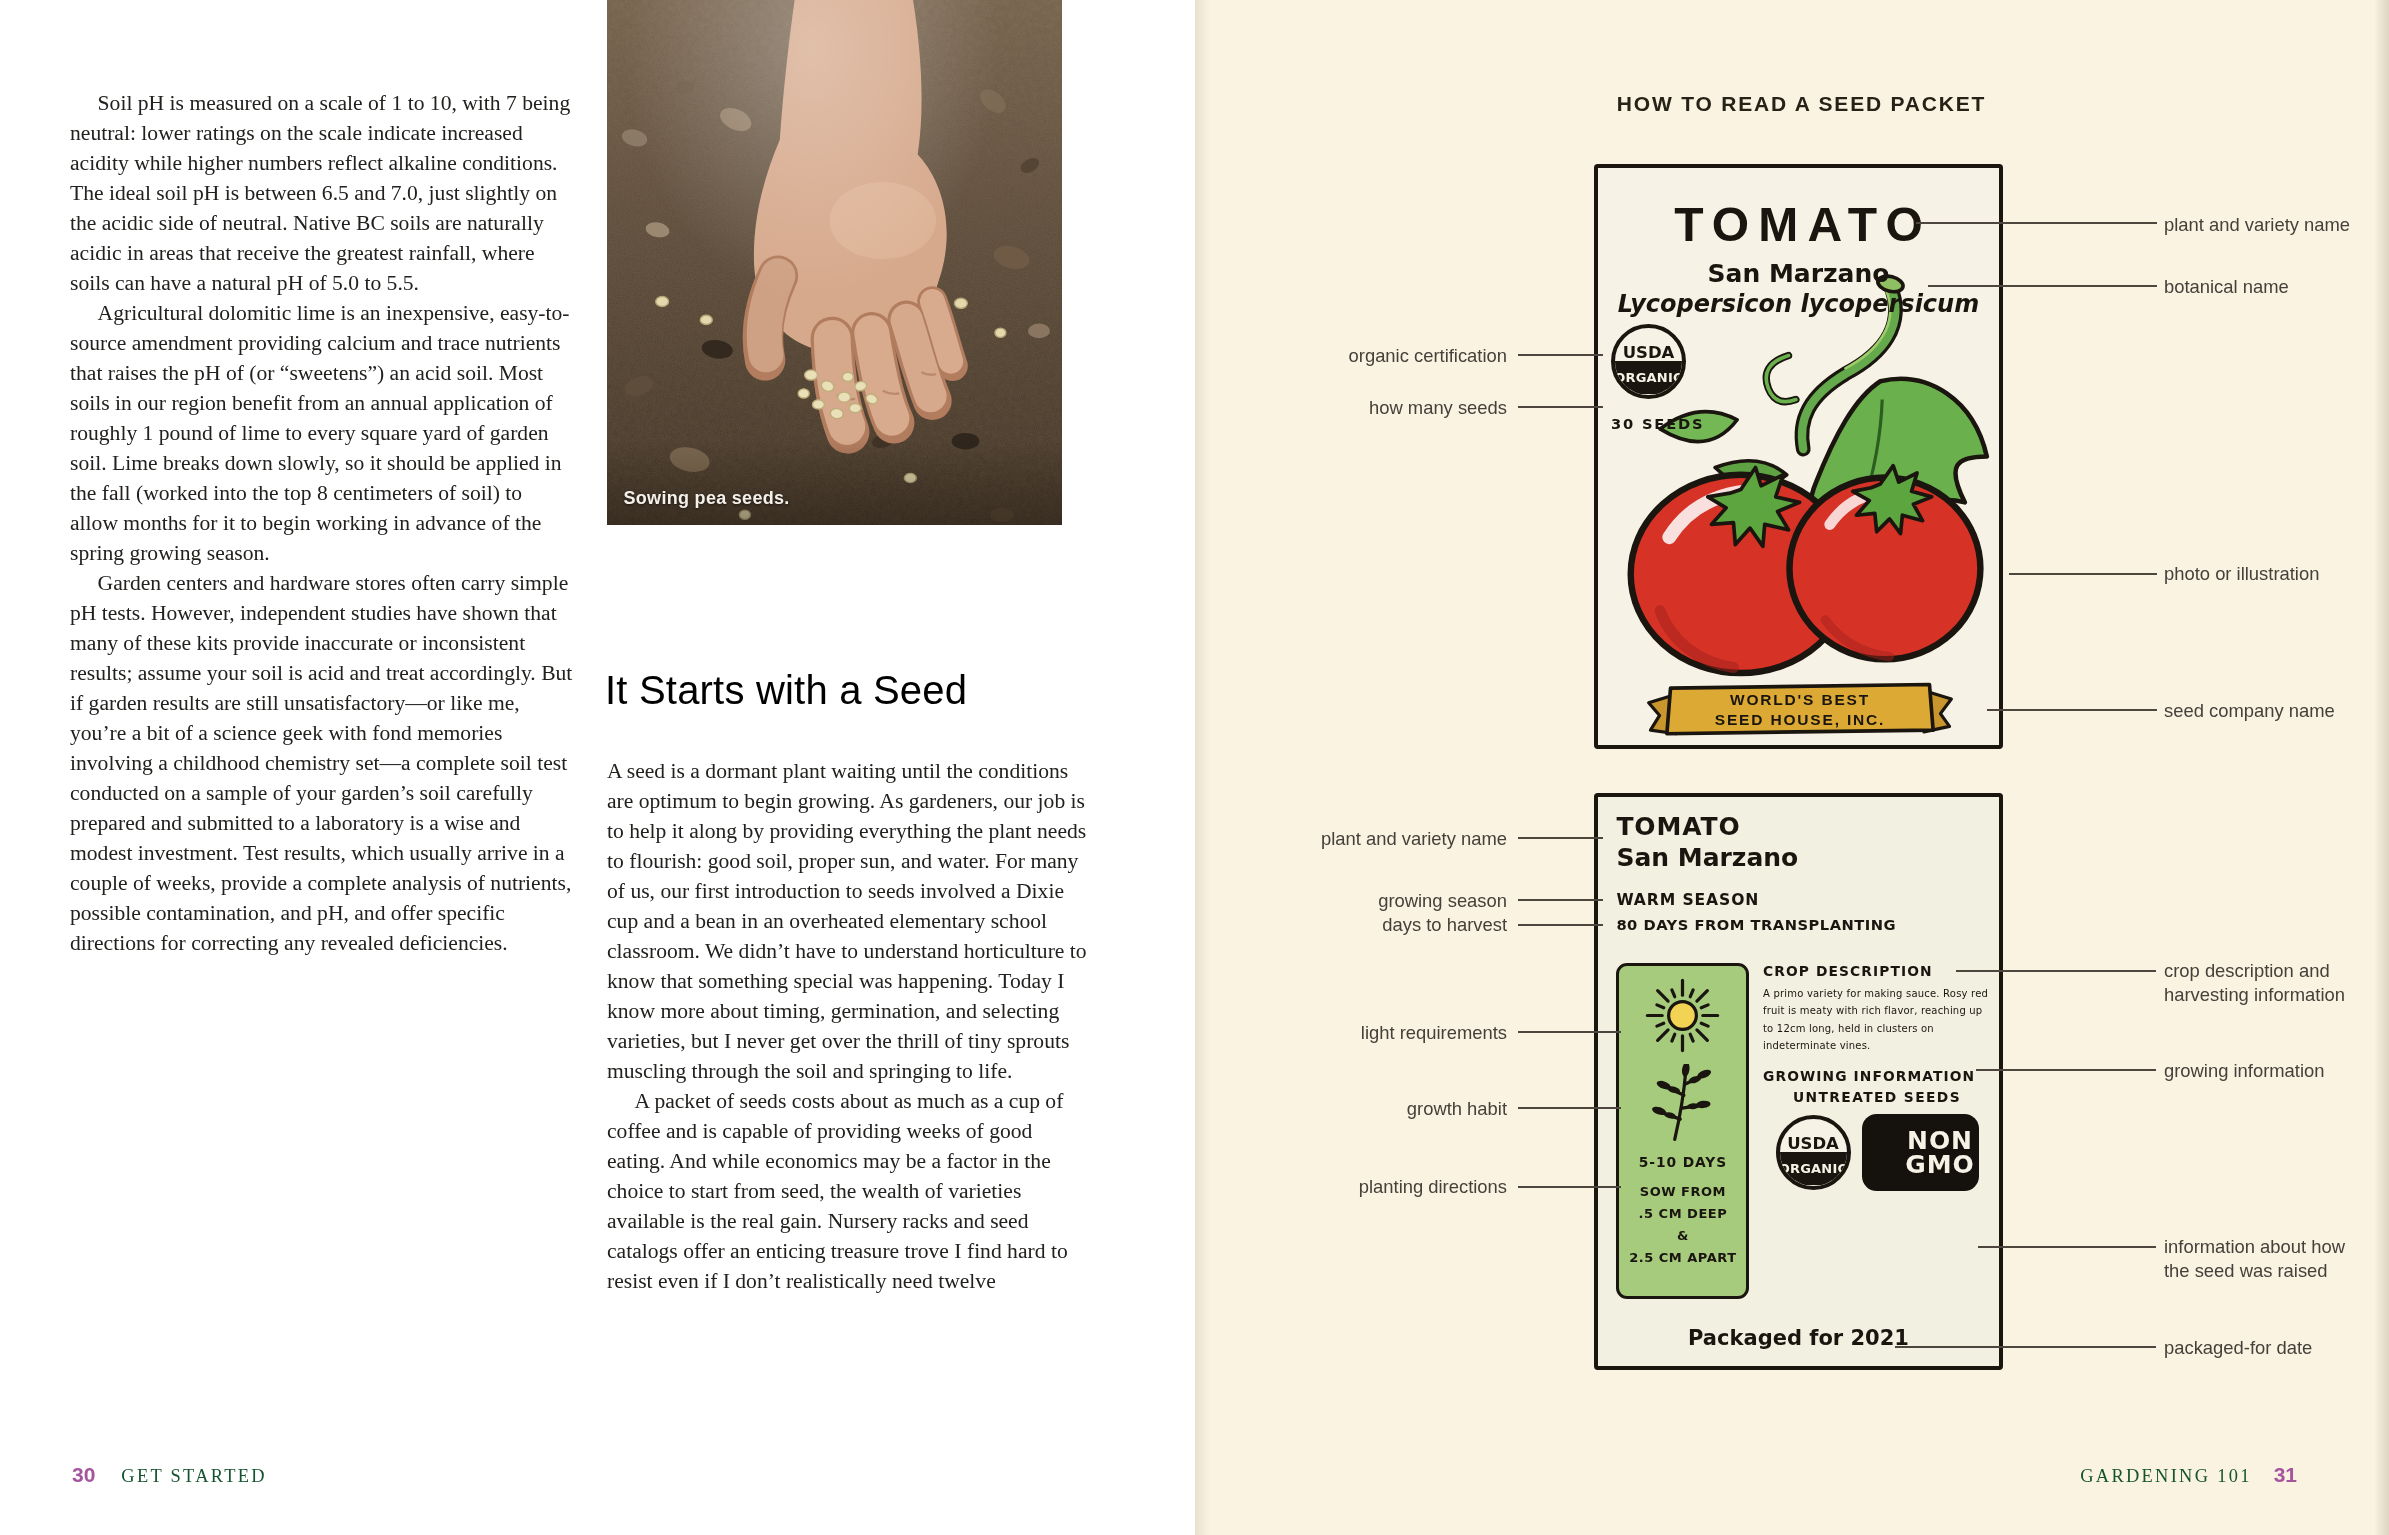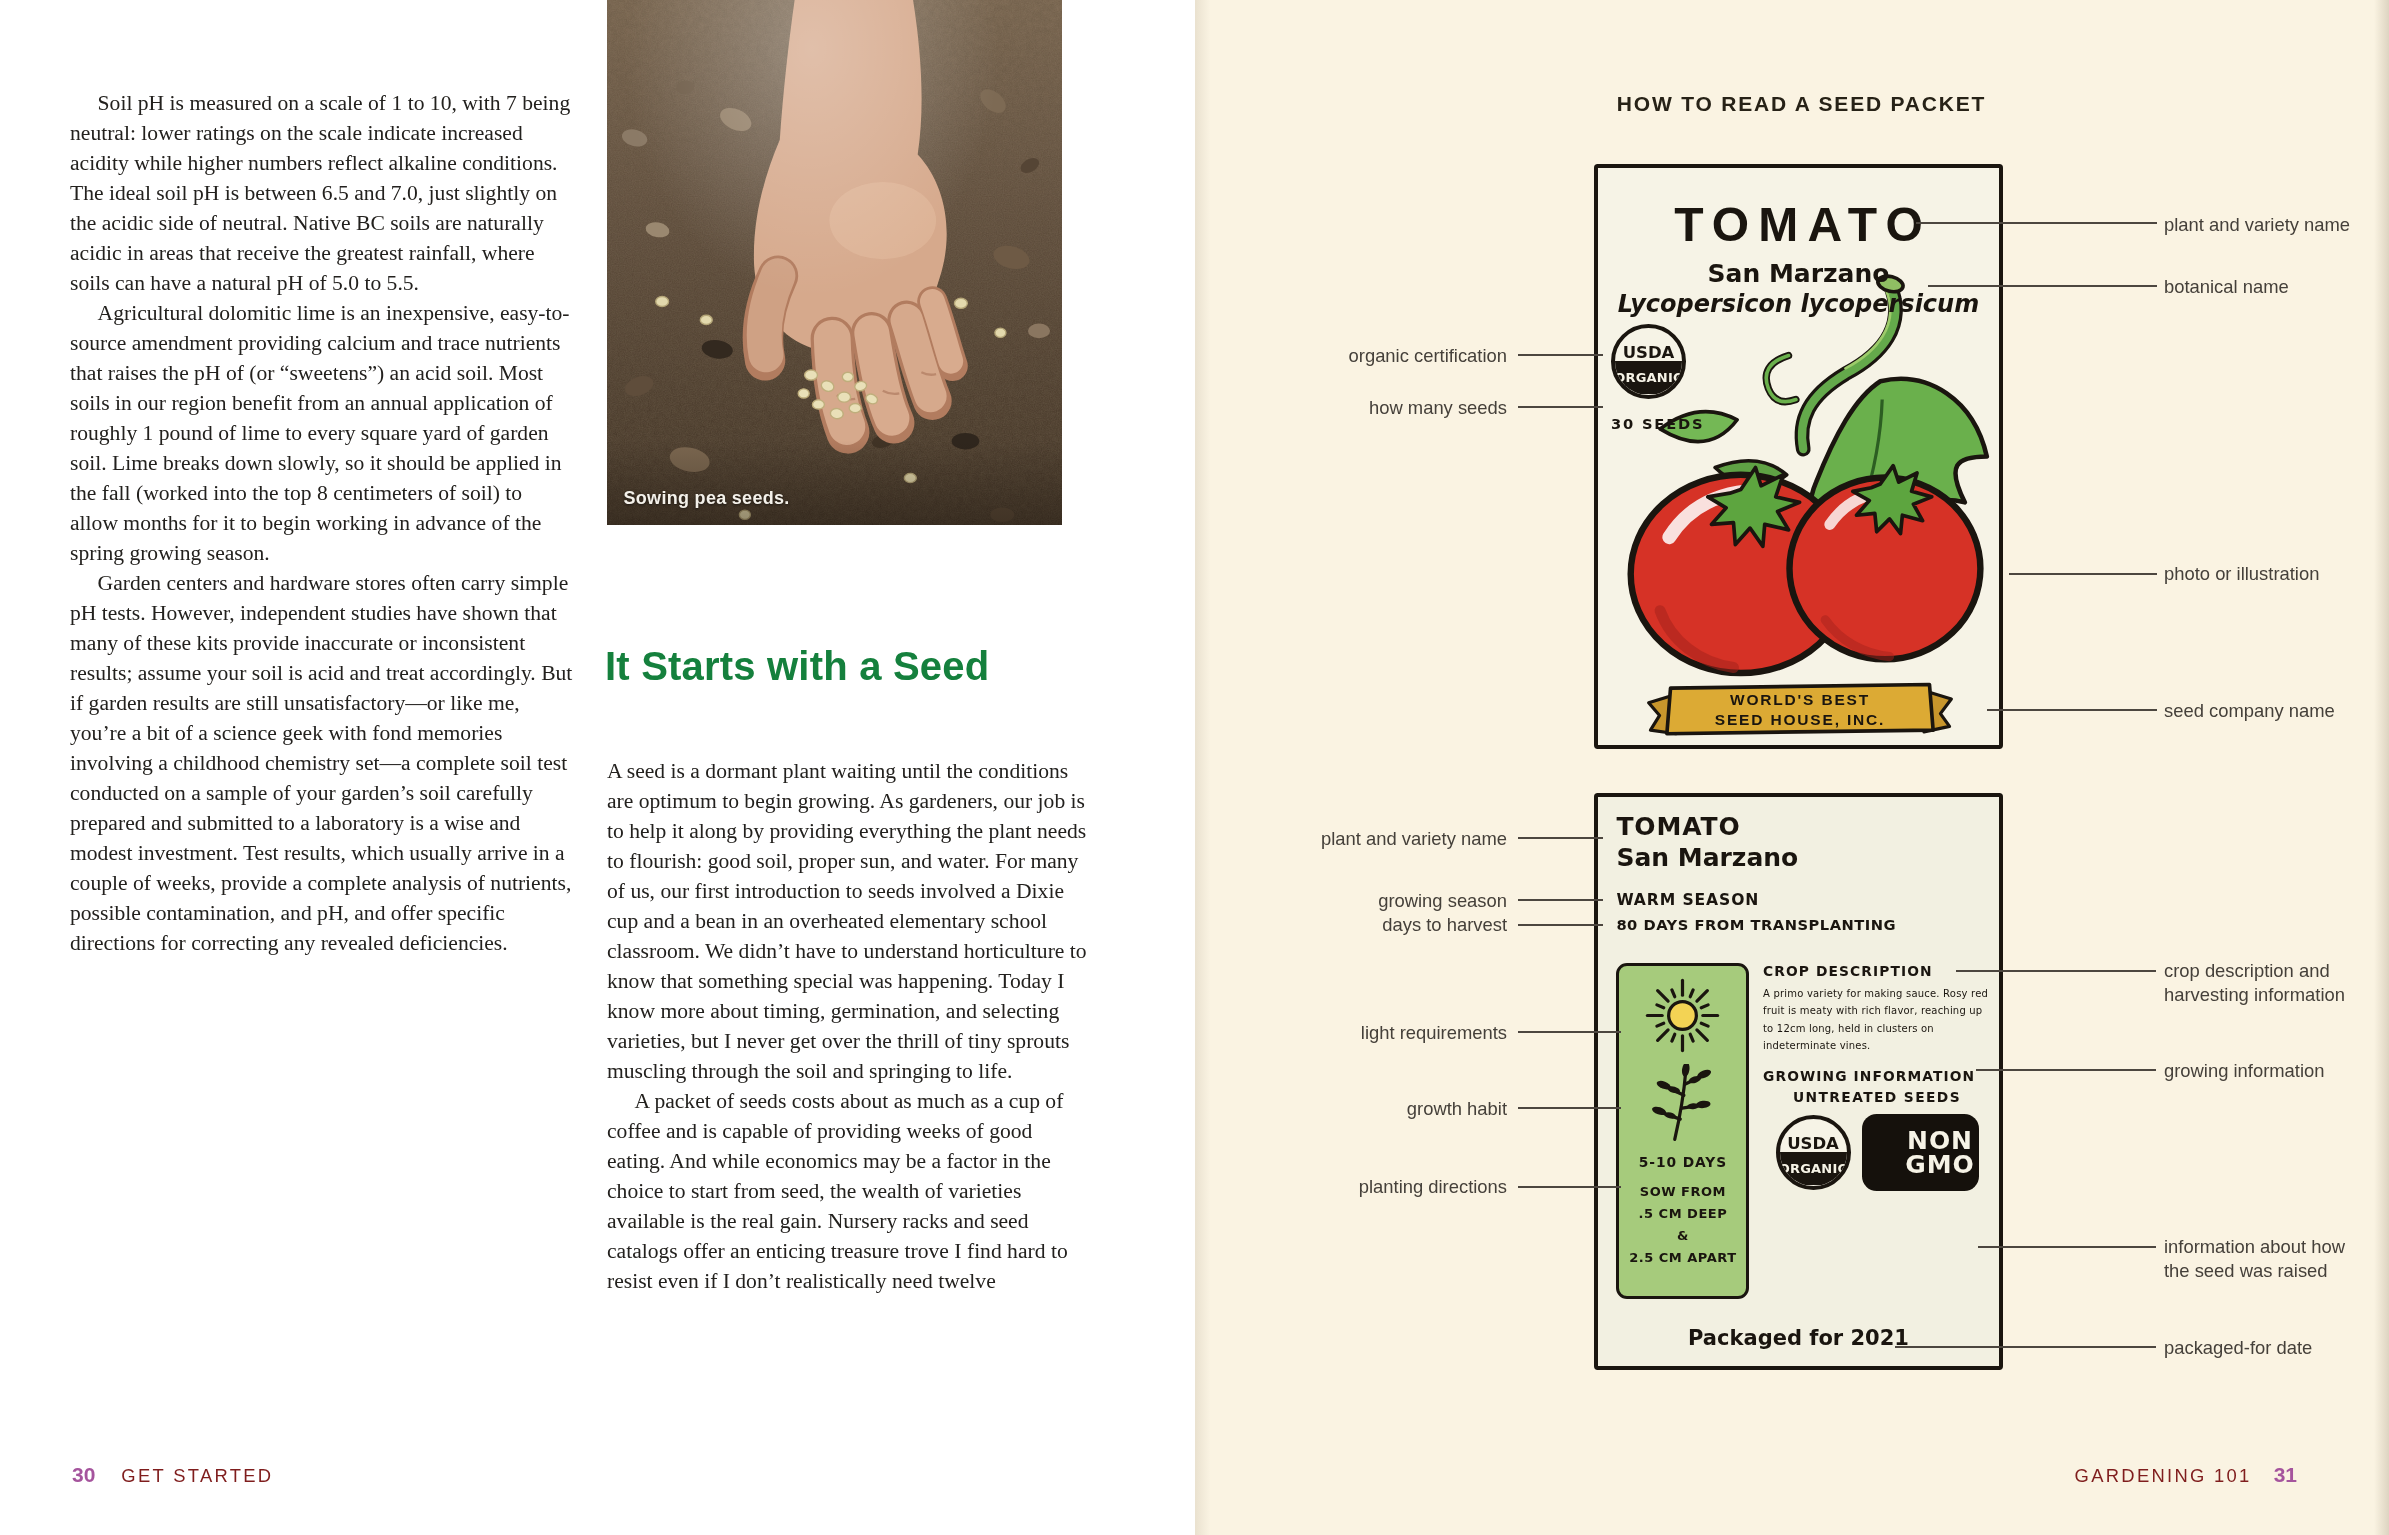--- a/index.html
+++ b/index.html
@@ -9,26 +9,26 @@
   .serif{font-family:"Liberation Serif",serif;font-size:21.6px;line-height:30px;color:#23211e;}
   .serif p{margin:0;text-indent:27.6px;}
   .serif p.noindent{text-indent:0;margin-top:23px;}
   #col1{position:absolute;left:70px;top:88px;width:504px;}
   #photo{position:absolute;left:607px;top:0;width:455px;height:525px;overflow:hidden;text-align:center;}
   #photo svg{display:block;width:455px;height:603px;}
   .photo-fade{position:absolute;left:0;bottom:0;width:100%;height:85px;
         background:linear-gradient(to bottom,rgba(30,22,14,0),rgba(30,22,14,0.42));}
   .photo-caption{position:absolute;left:16.5px;bottom:16.5px;font-size:18px;font-weight:600;
         color:#f4f1ea;letter-spacing:0.3px;text-shadow:0 0.9px 2.8px rgba(0,0,0,0.6);}
-  #section-heading{position:absolute;left:605px;top:644px;font-size:40px;font-weight:700;
-        color:#15803d;letter-spacing:0.2px;}
+  #section-heading{position:absolute;left:605px;top:668px;font-size:40px;font-weight:400;
+        color:#000000;letter-spacing:0.2px;}
   #col2{position:absolute;left:607px;top:733px;width:482px;}
   .footer{position:absolute;top:1463px;display:flex;align-items:baseline;}
   .footer .pn{color:#a5549d;font-weight:800;font-size:21px;}
-  .footer .fl{color:#7f1d1d;font-size:18.4px;letter-spacing:2.3px;}
+  .footer .fl{color:#14532d;font-size:18.4px;letter-spacing:2.3px;font-family:Liberation Serif, serif;}
   #footer-left{left:72px;gap:26px;}
   #footer-right{right:92px;gap:22px;}
   
   #right-page{position:absolute;left:1195px;top:0;width:1195px;height:1536px;background:#faf3e2;}
   .gutter-shadow{position:absolute;left:0;top:0;width:14.7px;height:100%;
         background:linear-gradient(to right,rgba(90,70,40,0.10),rgba(0,0,0,0));}
   .edge-shadow{position:absolute;right:0;top:0;width:16.5px;height:100%;
         background:linear-gradient(to left,rgba(80,60,30,0.18),rgba(0,0,0,0));}
   #spread-title{position:absolute;left:1526px;top:92px;width:551px;text-align:center;
         font-size:21px;font-weight:800;letter-spacing:1.8px;color:#272217;}

